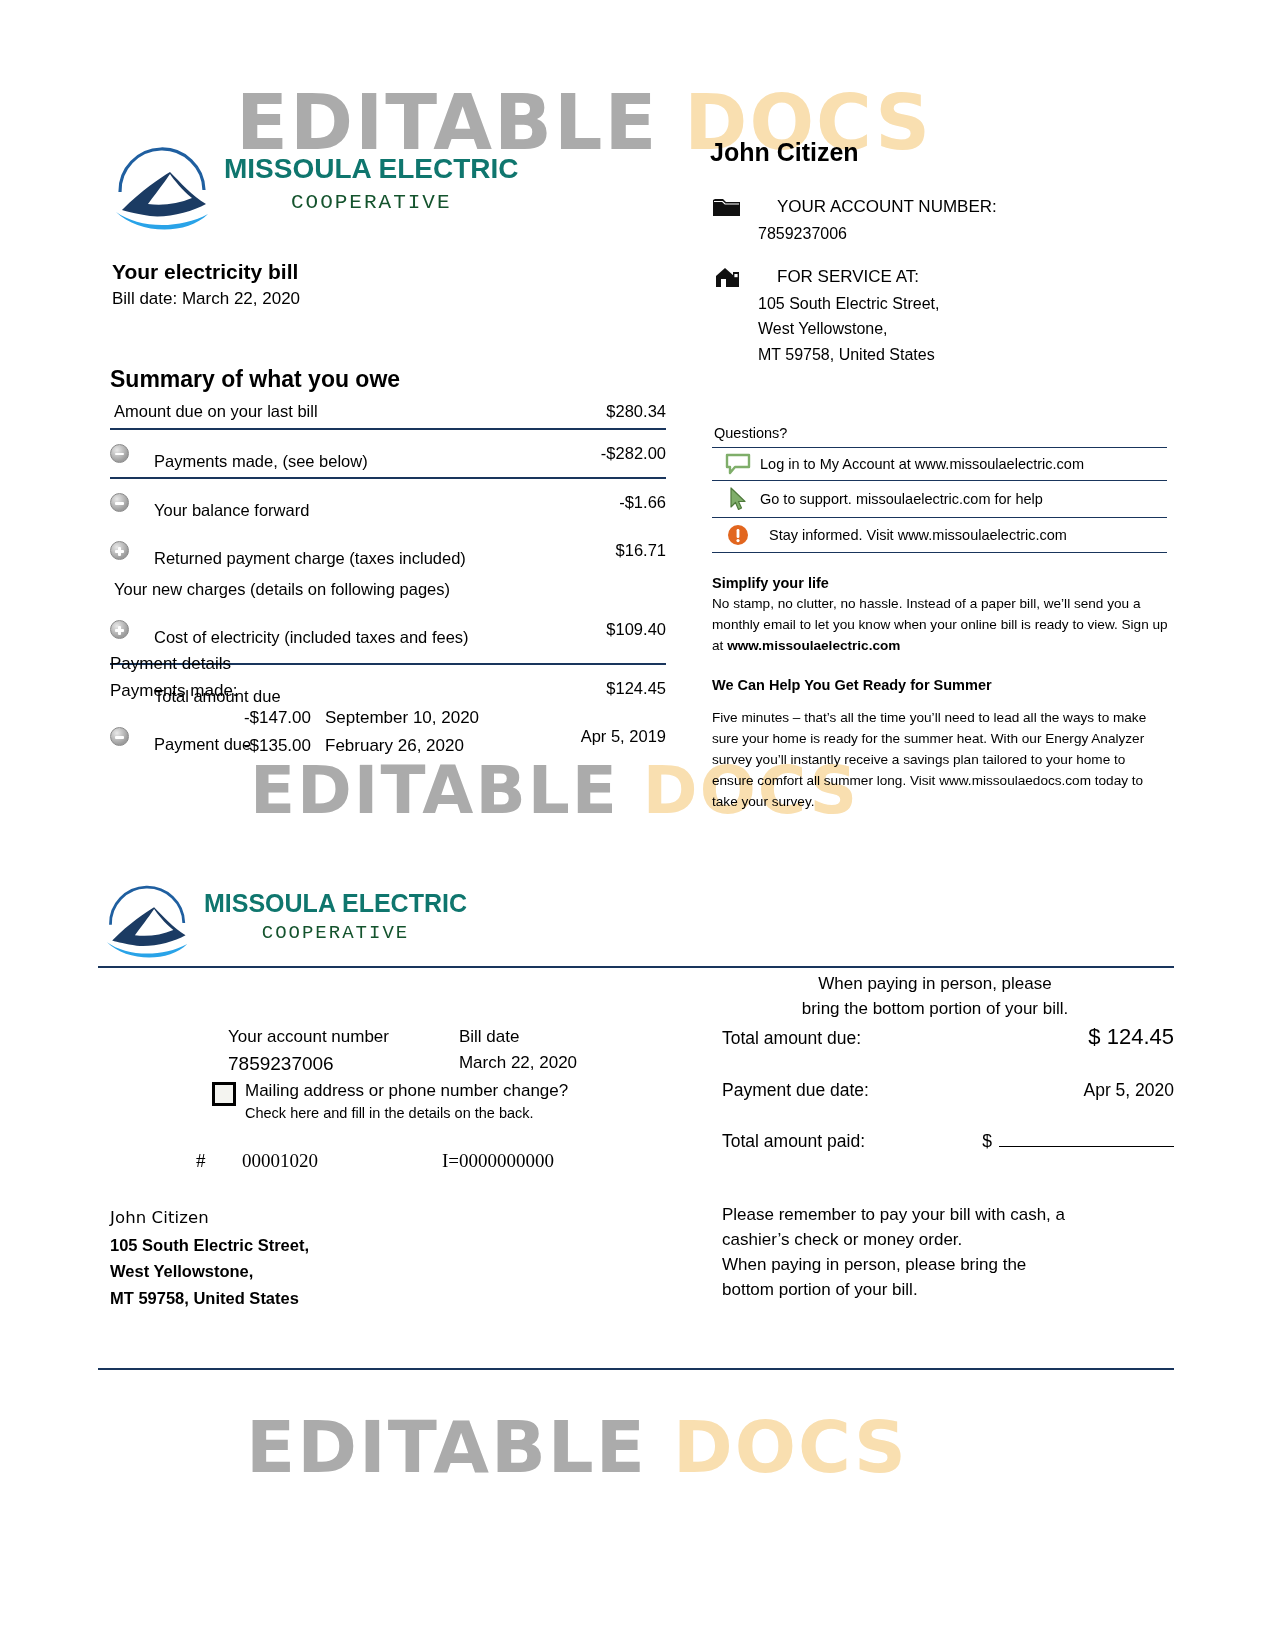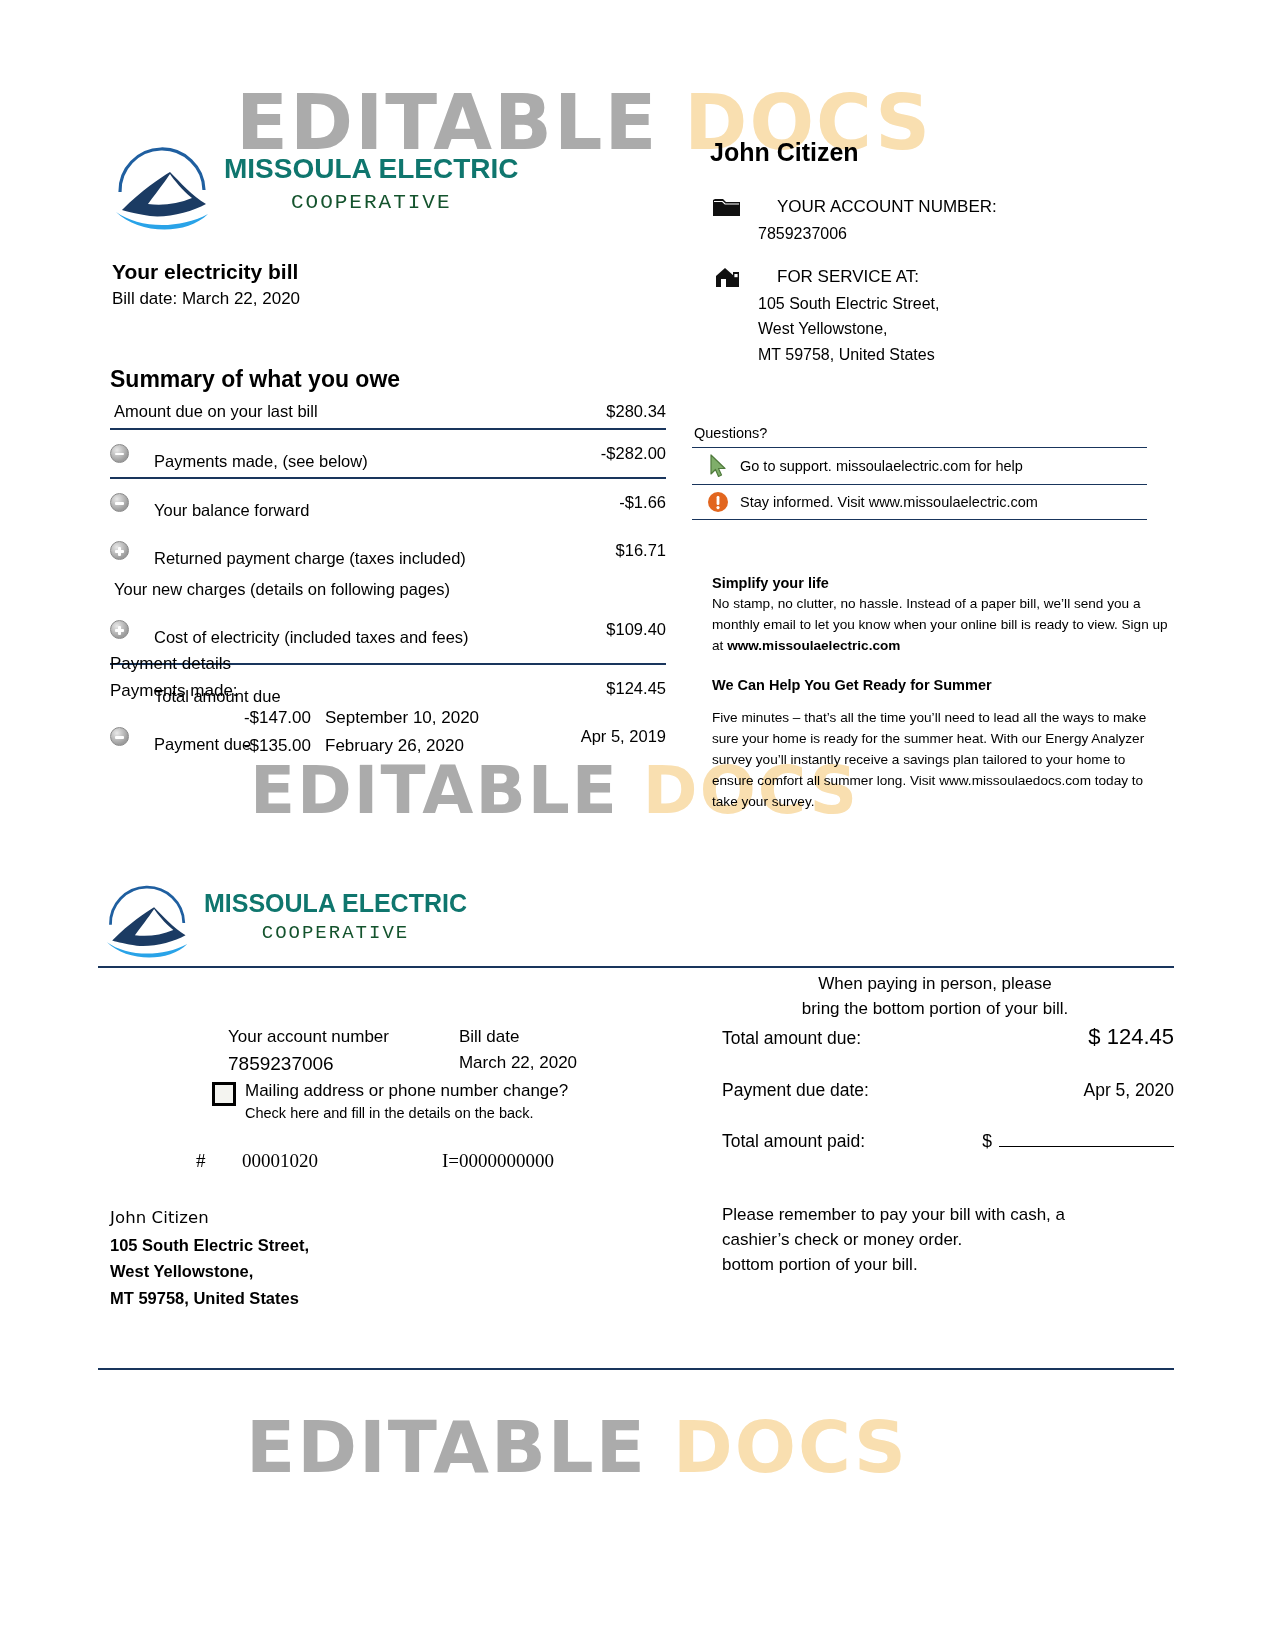--- a/index.html
+++ b/index.html
@@ -91,29 +91,29 @@
     position: absolute; left: 710px; top: 138px;
     font-size: 25px; font-weight: bold;
   }
   .acct-block { position: absolute; left: 712px; top: 194px; width: 460px; }
   .acct-line { display: flex; align-items: flex-start; gap: 19px; }
   .acct-line .ic { width: 46px; flex: none; padding-top: 1px; }
   .acct-line .tx { font-size: 16.5px; line-height: 1.58; }
   .acct-line .tx.cap { font-size: 17px; }
   .acct-ind { padding-left: 46px; font-size: 16px; line-height: 1.58; }
 
-  .questions { position: absolute; left: 692px; top: 425px; width: 455px; }
+  .questions { position: absolute; left: 712px; top: 425px; width: 455px; }
   .questions .qh { font-size: 14.5px; padding: 0 0 6px 2px; }
   .qrow {
     display: flex; align-items: center;
     border-top: 1.6px solid #19355c;
     padding: 5px 0 5px 4px;
     min-height: 31px;
   }
-  .qrow:last-of-type { border-bottom: 1.6px solid #19355c; }
+  .qrow:last-of-type { border-bottom: 1.6px solid #19355c; gap: 9px; }
   .qrow .qic { width: 44px; flex: none; display: flex; justify-content: center; }
   .qrow .qtx { font-size: 14.5px; line-height: 1.4; }
 
   .blurb { position: absolute; left: 712px; width: 456px; }
   .blurb h3 { font-size: 14.5px; font-weight: bold; line-height: 1.55; }
   .blurb p { font-size: 13.6px; line-height: 1.53; }
   .blurb .b1 { font-weight: bold; }
   #blurb-simplify { top: 572px; }
   #blurb-summer { top: 674px; }
   #blurb-summer p { margin-top: 12px; }
@@ -312,20 +312,28 @@
       <span class="pa">-$147.00</span><span class="pd">September 10, 2020</span>
     </div>
     <div class="payline">
       <span class="pa">-$135.00</span><span class="pd">February 26, 2020</span>
     </div>
   </div>
 
   <div class="questions">
     <div class="qh">Questions?</div>
 
+    <div class="qrow">
+      <div class="qic">
+        <svg width="26" height="22" viewBox="0 0 26 22">
+          <path d="M2 2 H24 V14 H10 L5 20 V14 H2 Z" fill="none" stroke="#7fae6a" stroke-width="2.4" stroke-linejoin="round"></path>
+        </svg>
+      </div>
+      <div class="qtx">Log in to My Account at www.missoulaelectric.com</div>
+    </div>
 
     <div class="qrow">
       <div class="qic">
         <svg width="22" height="26" viewBox="0 0 22 26">
           <path d="M4 2 L4 21 L8.5 16.5 L11.5 23.5 L14.5 22 L11.5 15.5 L18 15.5 Z" fill="#7fae6a" stroke="#4f7a3c" stroke-width="1.2" stroke-linejoin="round"></path>
         </svg>
       </div>
       <div class="qtx">Go to support. missoulaelectric.com for help</div>
     </div>
 
@@ -416,16 +424,17 @@
     </div>
     <div class="sr-row">
       <div class="k">Total amount paid:</div>
       <div class="v blank"><span>$</span><span class="line"></span></div>
     </div>
   </div>
 
   <div class="remember">
     <div>Please remember to pay your bill with cash, a</div>
     <div>cashier’s check or money order.</div>
+    <div>When paying in person, please bring the</div>
     <div>bottom portion of your bill.</div>
   </div>
 
 </div>
 
 </body></html>

